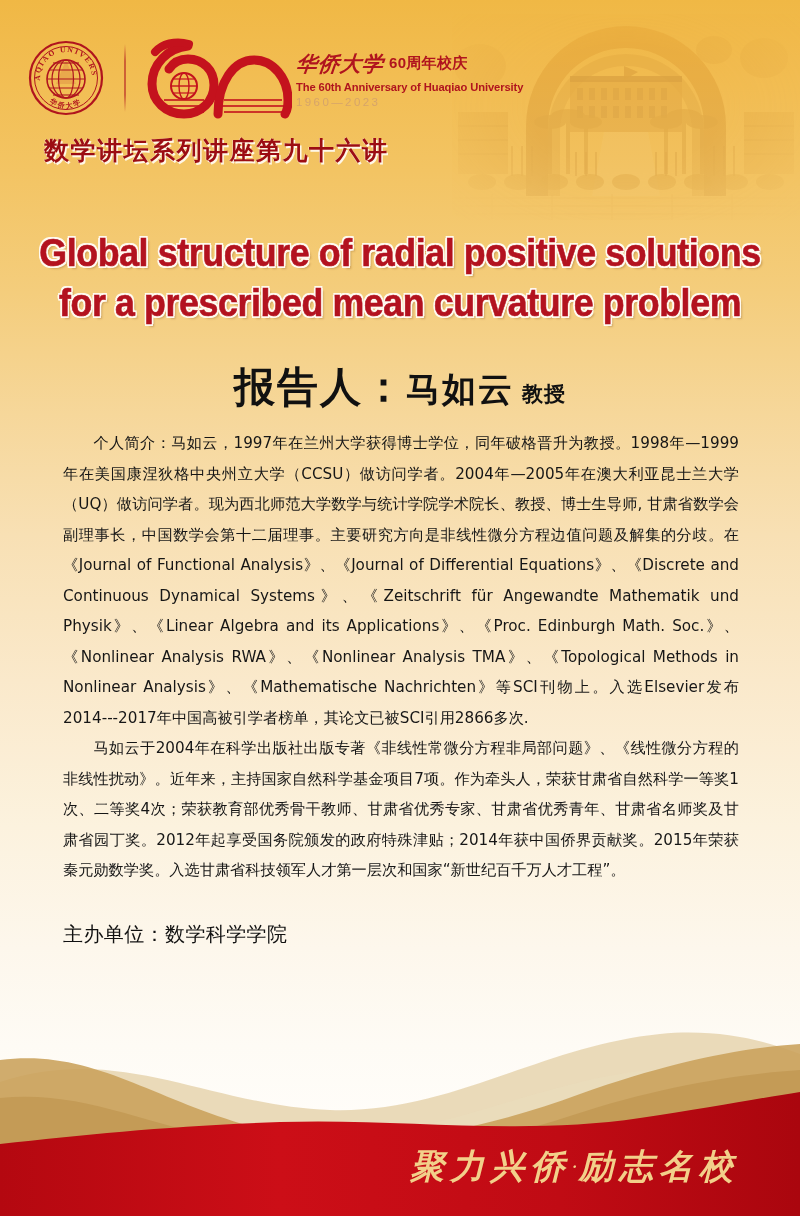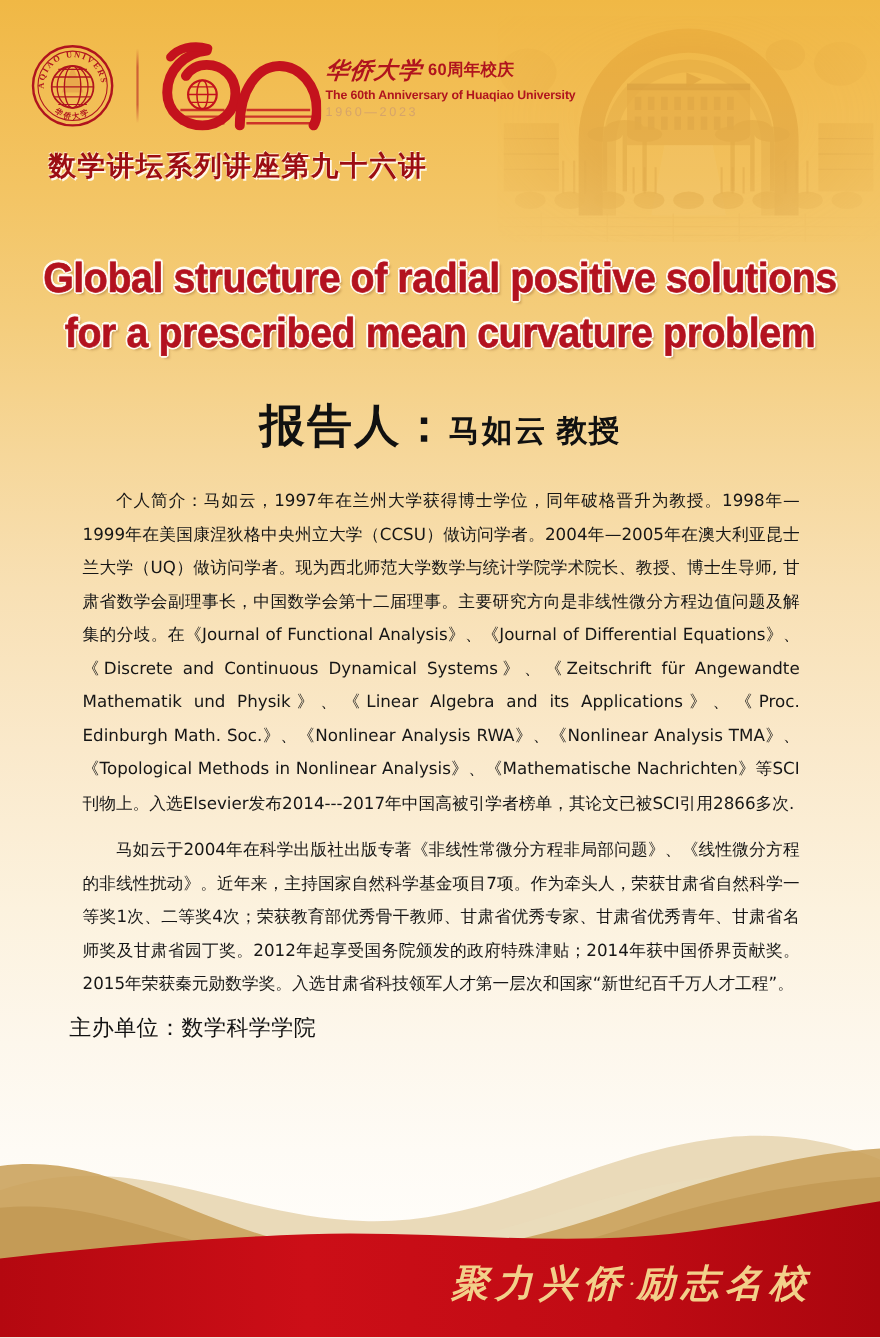--- a/index.html
+++ b/index.html
@@ -92,35 +92,35 @@
   .speaker{
     position:absolute;left:0;top:360px;width:800px;text-align:center;
     color:#111;
   }
   .speaker .lab{
     font-family:"DejaVu Sans","Liberation Sans",sans-serif;
     font-weight:bold;font-size:41px;letter-spacing:2px;
   }
   .speaker .nm{
     font-family:"DejaVu Sans","Liberation Sans",sans-serif;
-    font-weight:bold;font-size:28px;letter-spacing:2px;
+    font-weight:bold;font-size:34px;letter-spacing:2px;
   }
   .speaker .ttl{
     font-family:"DejaVu Sans","Liberation Sans",sans-serif;
-    font-weight:bold;font-size:28px;letter-spacing:1px;margin-left:8px;
+    font-weight:bold;font-size:21px;letter-spacing:1px;margin-left:8px;
   }
 
   
   .body-text{
     position:absolute;left:63px;top:428px;width:676px;
     font-family:"DejaVu Sans","Liberation Sans",sans-serif;
     font-size:15.2px;line-height:30.5px;color:#161616;
     text-align:justify;text-justify:inter-character;
   }
-  .body-text p{margin:12px;text-indent:2em;}
+  .body-text p{margin:0;text-indent:2em;}
   .body-text p + p{margin-top:0;}
 
   
   .info{
     position:absolute;left:63px;top:917px;width:690px;
     font-family:"DejaVu Sans","Liberation Sans",sans-serif;
     font-size:20px;line-height:34px;color:#111;letter-spacing:.4px;
   }
 
   

